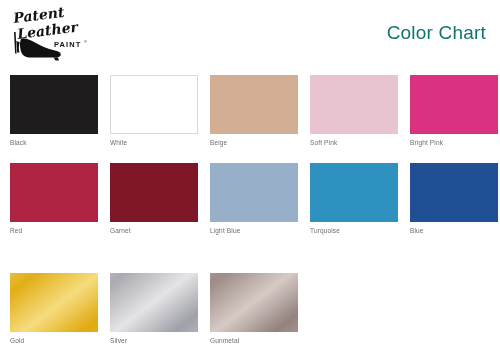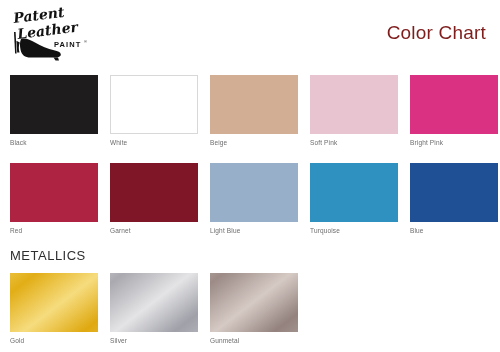--- a/index.html
+++ b/index.html
@@ -33,21 +33,21 @@
     width: 96px; height: 60px;
   }
   #brand-logo svg { display: block; }
 
   #chart-title {
     position: absolute;
     right: 14px;
     top: 22px;
     font-size: 19px;
     font-weight: 400;
-    color: #7f1d1d;
+    color: #0f766e;
     letter-spacing: 0.2px;
     font-family: "Liberation Sans", sans-serif;
   }
 
   
   .swatch-row {
     position: absolute;
     left: 10px;
     width: 482px;
     display: flex;
@@ -176,21 +176,20 @@
     <div class="swatch-cell">
       <span class="swatch-chip" style="background:#2e91bf"></span>
       <span class="swatch-label">Turquoise</span>
     </div>
     <div class="swatch-cell">
       <span class="swatch-chip" style="background:#1f4f95"></span>
       <span class="swatch-label">Blue</span>
     </div>
   </div>
 
-  <div id="metallics-heading">METALLICS</div>
 
   <div class="swatch-row" id="row-metallic">
 
     <div class="swatch-cell">
       <span class="swatch-chip metal-chip" style="background:#e6b41c">
         <svg class="sheen" viewBox="0 0 100 70" preserveAspectRatio="none">
           <defs>
             <linearGradient id="goldG" x1="0" y1="0" x2="1" y2="1">
               <stop offset="0%" stop-color="#d9a614"></stop>
               <stop offset="18%" stop-color="#f3d468"></stop>

